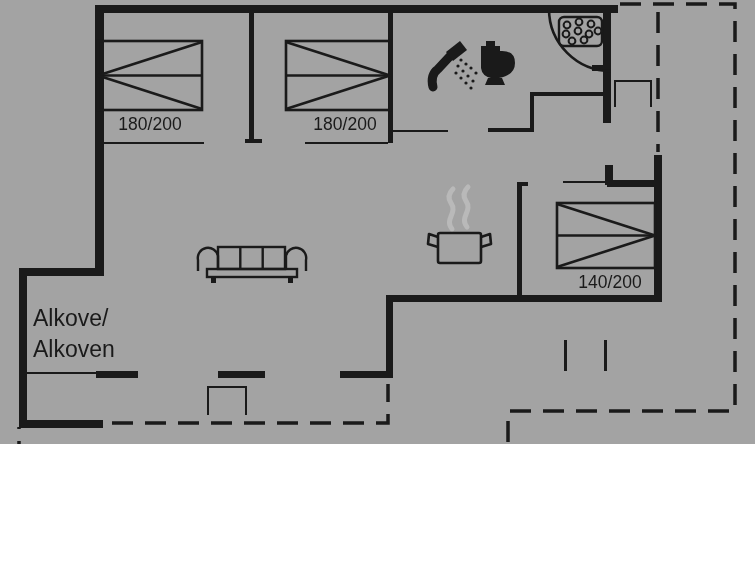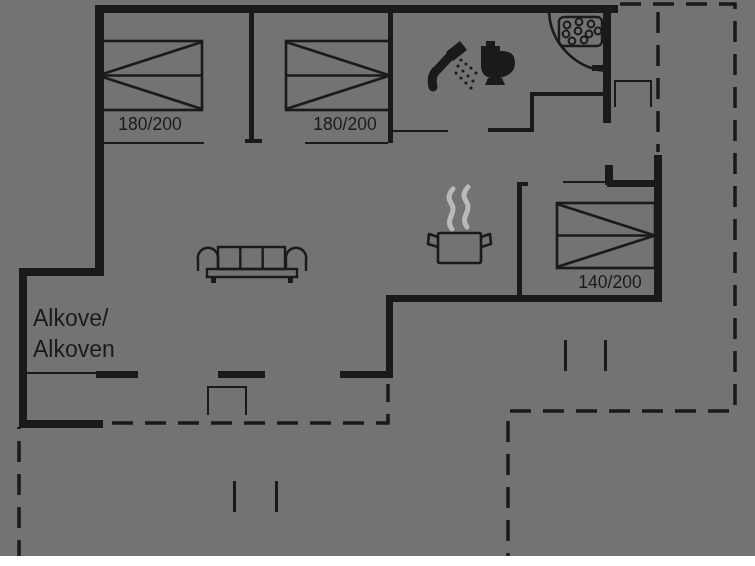--- a/index.html
+++ b/index.html
@@ -1,17 +1,17 @@
 <!DOCTYPE html>
 <html><head>
 <meta charset="utf-8">
 <style>
   html,body{margin:0;padding:0;background:#ffffff;}
   #stage{
-    position:relative;width:755px;height:556px;background:#737373;overflow:hidden;
+    position:relative;width:755px;height:444px;background:#a3a3a3;overflow:hidden;
     font-family:"Liberation Sans", sans-serif;
   }
   svg{display:block;}
   text{fill:#1a1a1a;}
   .bed-label{font-size:17.5px;}
   .alcove-label{font-size:23px;}
 </style>
 </head>
 <body>
 

